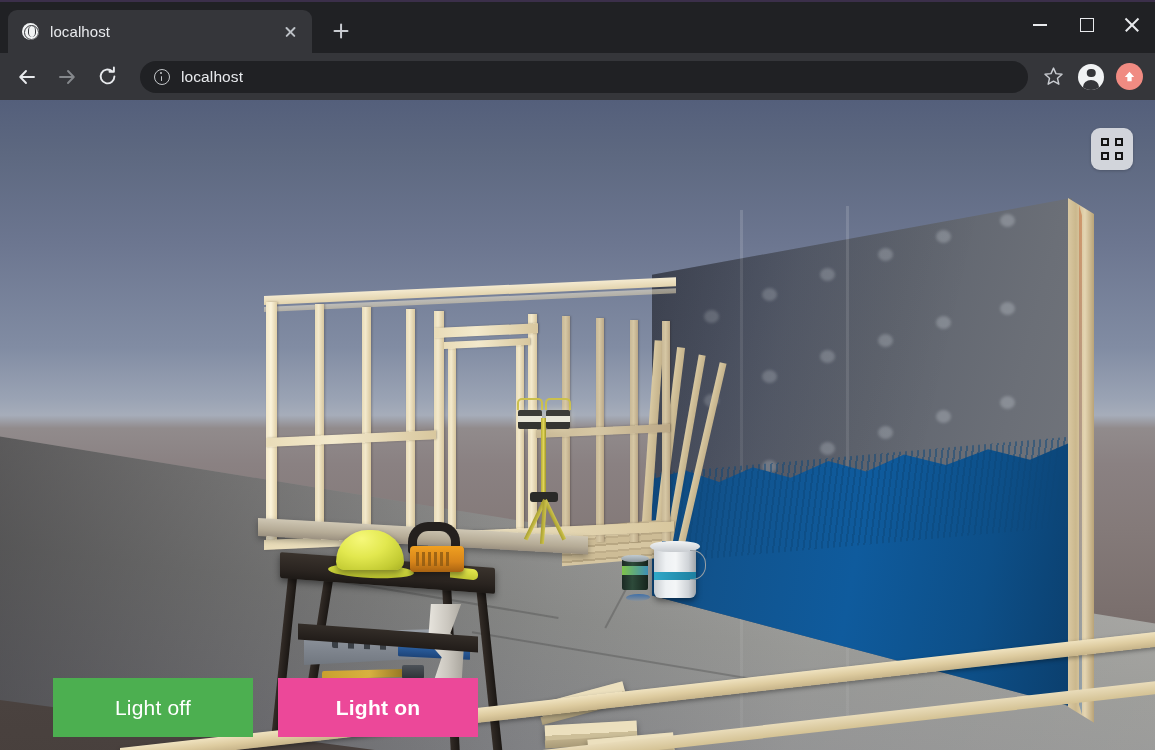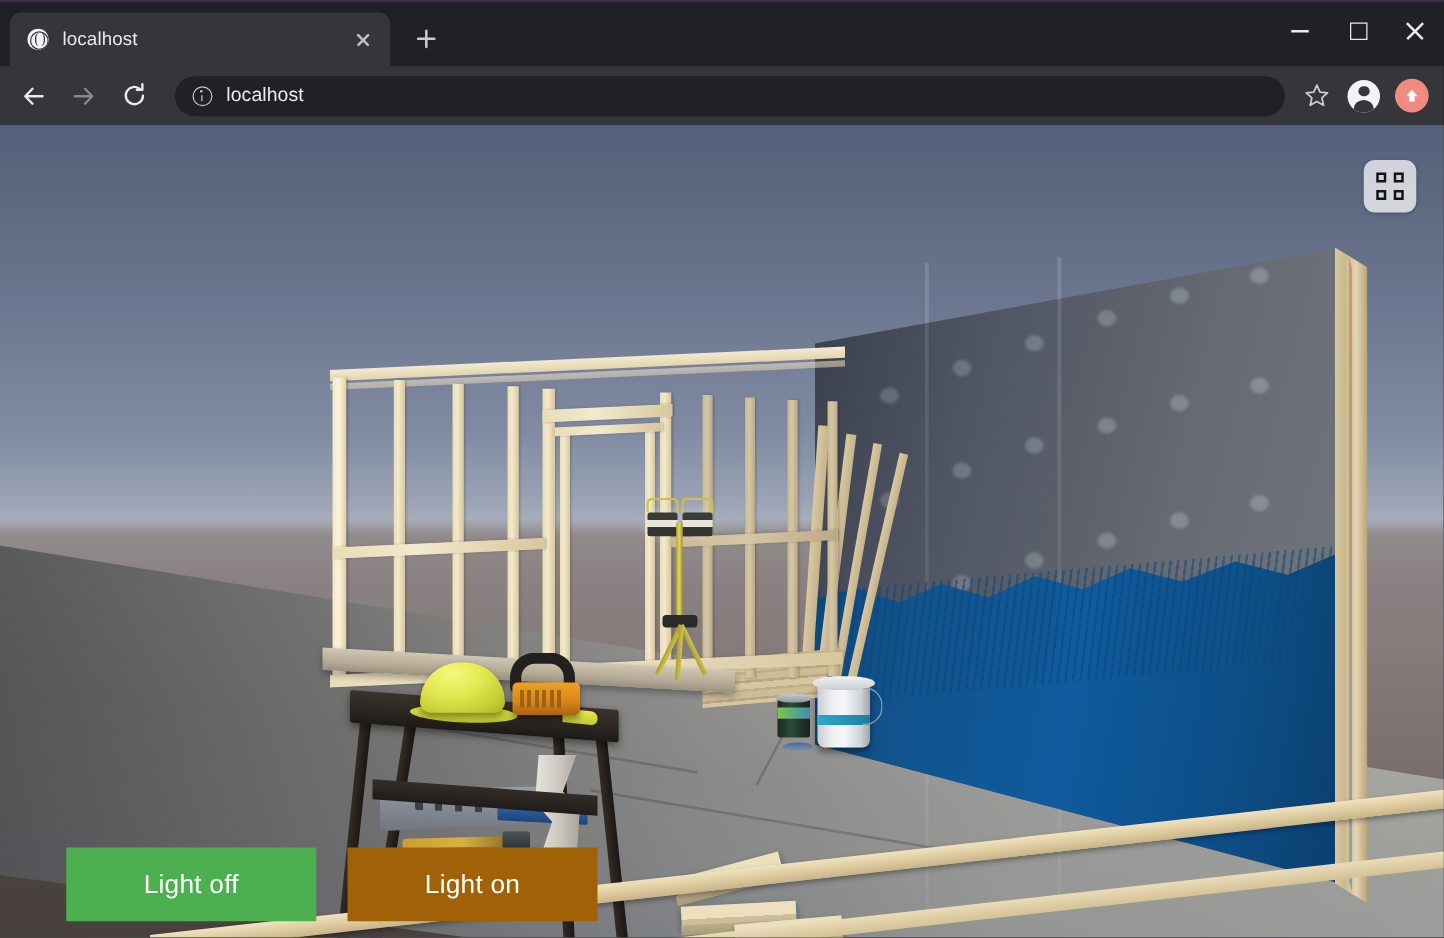--- a/index.html
+++ b/index.html
@@ -640,16 +640,16 @@
       <span class="fs-inner">
         <i class="fs-tl"></i>
           <i class="fs-tr"></i>
           <i class="fs-bl"></i>
           <i class="fs-br"></i>
       </span>
     </div>
 
     <div class="ctrl-row">
       <button class="ctrl-btn" style="background:#4caf50;">Light off</button>
-      <button class="ctrl-btn" style="background:#a16207;">Light on</button>
+      <button class="ctrl-btn" style="background:#ec4899;font-weight:bold;">Light on</button>
     </div>
   </div>
 </div>
 
 </body></html>

